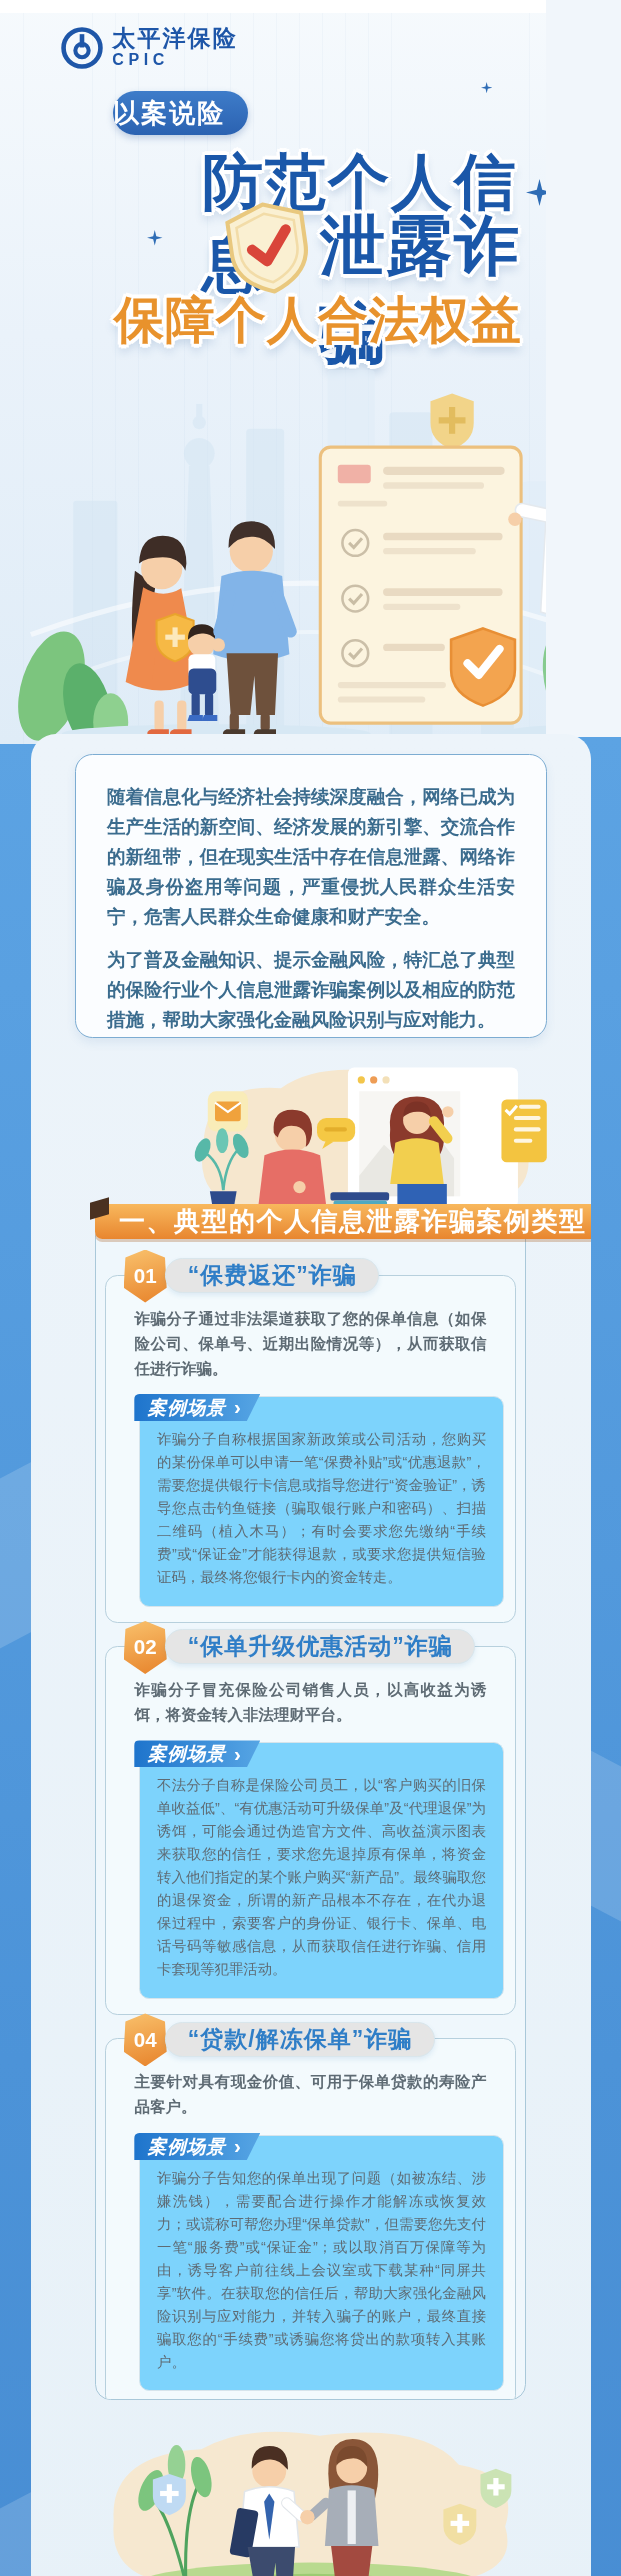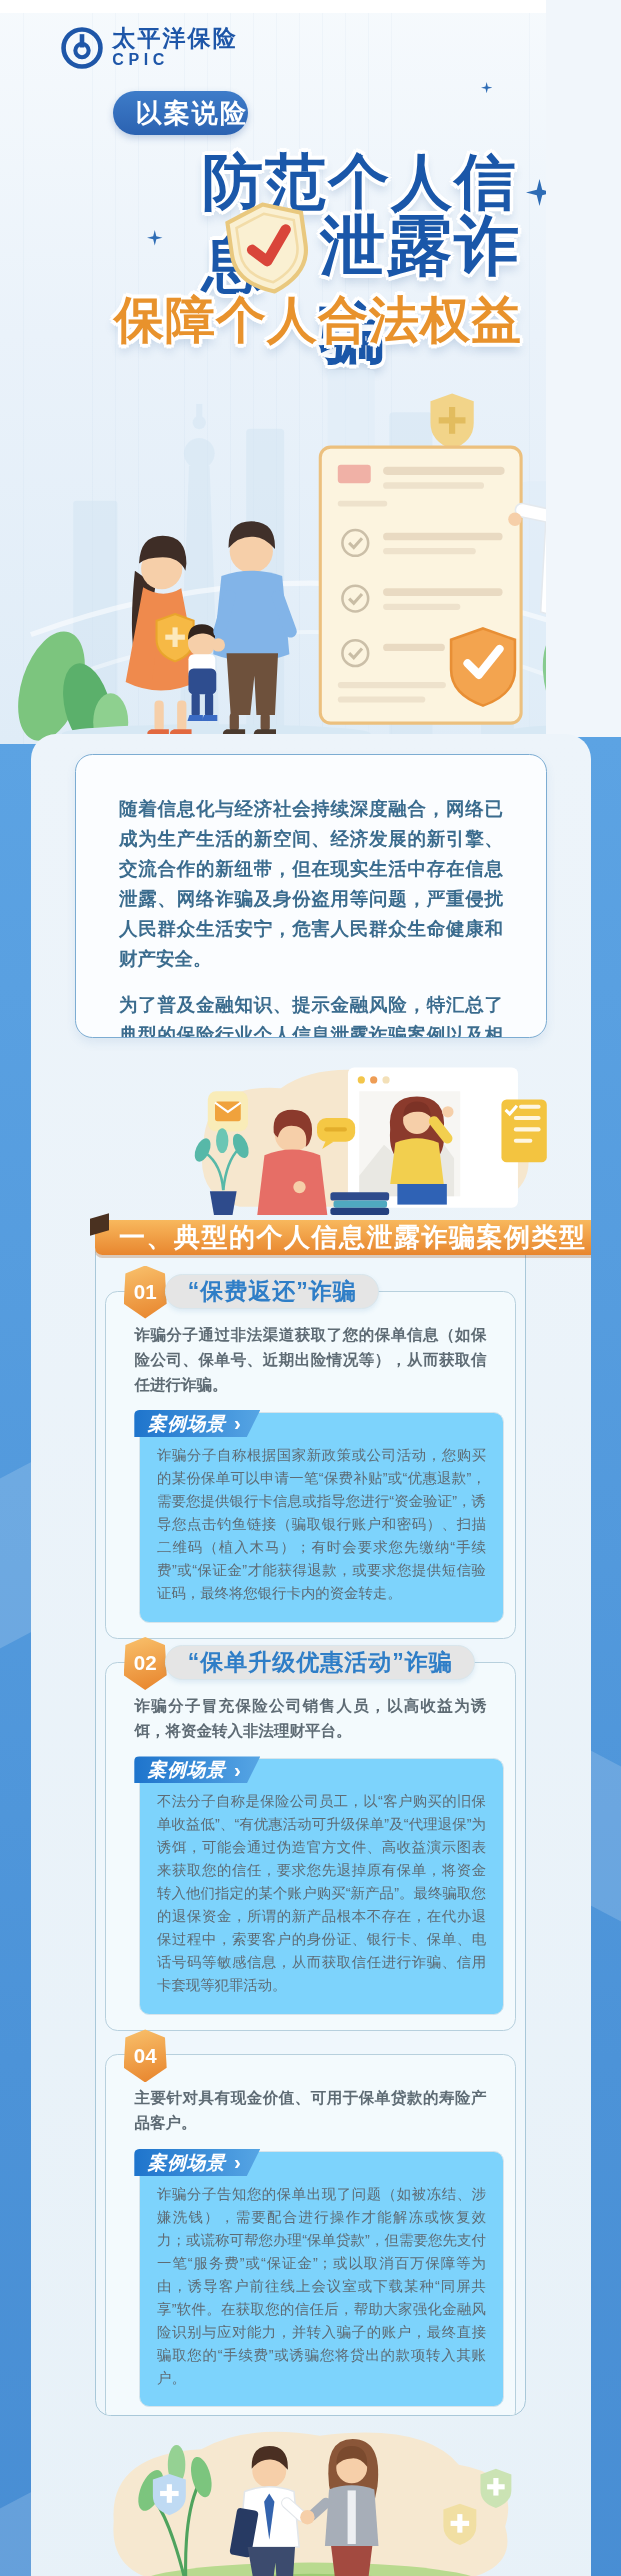--- a/index.html
+++ b/index.html
@@ -17,51 +17,51 @@
     background:linear-gradient(180deg,#F6FAFD 0%,#EAF2FA 45%,#DFECF7 100%);}
   .hero-grid{position:absolute;inset:0;opacity:.6;background:
     repeating-linear-gradient(0deg,rgba(150,180,210,.12) 0 0.5px,transparent 0.5px 23px),
     repeating-linear-gradient(90deg,rgba(150,180,210,.12) 0 0.5px,transparent 0.5px 23px);}
   .top-strip{position:absolute;left:0;top:0;width:621px;height:13.4px;background:#fff;}
   .logo{position:absolute;left:61px;top:26px;display:flex;align-items:center;}
   .logo-text{margin-left:9.3px;color:#1E56A8;}
   .logo-cn{font-size:23px;font-weight:800;letter-spacing:2.1px;line-height:25px;}
   .logo-en{font-size:16px;font-weight:800;letter-spacing:4.6px;line-height:18.5px;}
   .hero-bubble{position:absolute;left:113px;top:91px;width:135px;height:44px;border-radius:23px;
-    background:linear-gradient(180deg,#3E7CC9,#2B62B1);display:flex;align-items:center;justify-content:flex-end;
+    background:linear-gradient(180deg,#3E7CC9,#2B62B1);display:flex;align-items:center;justify-content:flex-start;
     color:#fff;font-size:26px;font-weight:800;letter-spacing:2.1px;box-shadow:0 3.1px 7.2px rgba(35,80,150,.25);}
   .hero-bubble:after{content:"";position:absolute;left:34px;bottom:-7.2px;width:15.5px;height:15.5px;
     background:#2B62B1;transform:rotate(52deg) skew(16deg);border-radius:2.1px;z-index:-1;}
   .t-stroke{text-shadow:
      -3.6px 0 0 #fff,3.6px 0 0 #fff,0 -3.6px 0 #fff,0 3.6px 0 #fff,
      -2.6px -2.6px 0 #fff,2.6px 2.6px 0 #fff,-2.6px 2.6px 0 #fff,2.6px -2.6px 0 #fff,
      0 7.2px 9.3px rgba(40,90,150,.28);}
   .hero-t1{position:absolute;left:202px;top:142px;font-size:61px;font-weight:900;color:#1A57A9;letter-spacing:2.1px;}
   .hero-t2{position:absolute;left:320px;top:202px;font-size:65px;font-weight:900;color:#1A57A9;letter-spacing:2.1px;}
   .hero-t3{position:absolute;left:114px;top:287px;font-size:50px;font-weight:900;color:#E8922C;letter-spacing:1px;}
   .hero-shield{position:absolute;left:221px;top:200px;}
   .spark{position:absolute;}
 
   
   .panel{position:absolute;left:31px;top:734px;width:560px;height:3288px;border-radius:25px;
     background:linear-gradient(180deg,#EDF4FA 0%,#E7F1F8 60%,#E3EEF7 100%);overflow:hidden;}
 
   .note-box{position:absolute;left:44px;width:472px;border:1.5px solid #7CACD2;border-radius:17.5px;
     background:#FBFDFF;box-shadow:0 4.1px 9.3px rgba(60,120,180,.10);padding:23px 27px;overflow:hidden;}
-  .note-box p{margin:16px;color:#3B6C8E;font-size:18.5px;line-height:30px;font-weight:700;text-align:justify;}
+  .note-box p{margin:4px;color:#3B6C8E;font-size:18.5px;line-height:30px;font-weight:700;text-align:justify;}
   .note-box p + p{margin-top:13.4px;}
 
   
   .section{position:absolute;left:64px;width:431px;}
   .banner{position:relative;display:table;margin:0 auto;padding:0 24px;height:35px;line-height:35px;
     border-radius:7.2px;color:#fff;font-size:26px;font-weight:800;letter-spacing:1.5px;z-index:3;white-space:nowrap;}
   .banner:before,.banner:after{content:"";position:absolute;top:-4.1px;width:18.5px;height:16.5px;z-index:-1;}
   .banner:before{left:-5.2px;transform:skewY(-16deg);}
   .banner:after{right:-5.2px;transform:skewY(16deg);}
-  .banner-orange{background:linear-gradient(180deg,#F8B85D,#E8862F);box-shadow:0 3.1px 0 rgba(165,85,20,.28);margin-top:16px;}
+  .banner-orange{background:linear-gradient(180deg,#F8B85D,#E8862F);box-shadow:0 3.1px 0 rgba(165,85,20,.28);}
   .banner-orange:before,.banner-orange:after{background:#4A3120;}
   .sec-box{margin-top:-17.5px;border:1px solid #A9C8D9;border-radius:15.5px;background:rgba(239,247,252,.88);
     padding:29px 8.2px 11.3px;overflow:hidden;}
 
   
   .card{position:relative;border:1px solid #B7D0DD;border-radius:12.4px;background:#F3FAFD;
     padding:30px 10.3px 12.4px;margin:23px 1px 0;}
   .card:first-child{margin-top:23px;}
   .badge{position:absolute;top:-26px;left:17.5px;width:43px;height:53px;display:flex;align-items:center;
     justify-content:center;color:#fff;font-size:20.6px;font-weight:800;
@@ -346,20 +346,21 @@
             <div class="ribbon">
                 <span>案例场景</span>
                 <span class="chev">›</span>
               </div>
             <p class="scen-txt">不法分子自称是保险公司员工，以“客户购买的旧保单收益低”、“有优惠活动可升级保单”及“代理退保”为诱饵，可能会通过伪造官方文件、高收益演示图表来获取您的信任，要求您先退掉原有保单，将资金转入他们指定的某个账户购买“新产品”。最终骗取您的退保资金，所谓的新产品根本不存在，在代办退保过程中，索要客户的身份证、银行卡、保单、电话号码等敏感信息，从而获取信任进行诈骗、信用卡套现等犯罪活动。</p>
           </div>
         </div>
 
         <div class="card">
           <div class="badge badge-o">04</div>
+          <div class="pill">“贷款/解冻保单”诈骗</div>
           <p class="desc">主要针对具有现金价值、可用于保单贷款的寿险产品客户。</p>
           <div class="scenario">
             <div class="ribbon">
                 <span>案例场景</span>
                 <span class="chev">›</span>
               </div>
             <p class="scen-txt">诈骗分子告知您的保单出现了问题（如被冻结、涉嫌洗钱），需要配合进行操作才能解冻或恢复效力；或谎称可帮您办理“保单贷款”，但需要您先支付一笔“服务费”或“保证金”；或以取消百万保障等为由，诱导客户前往线上会议室或下载某种“同屏共享”软件。在获取您的信任后，帮助大家强化金融风险识别与应对能力，并转入骗子的账户，最终直接骗取您的“手续费”或诱骗您将贷出的款项转入其账户。</p>
           </div>
         </div>
       </div>

